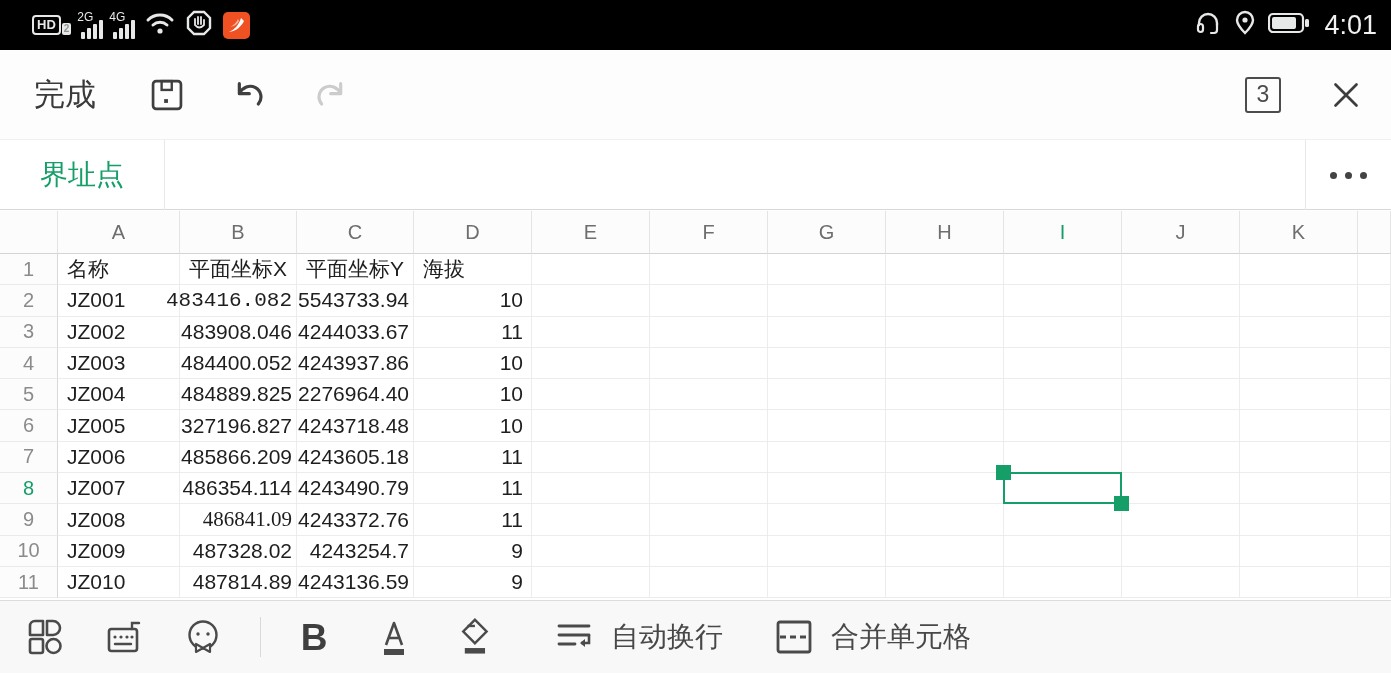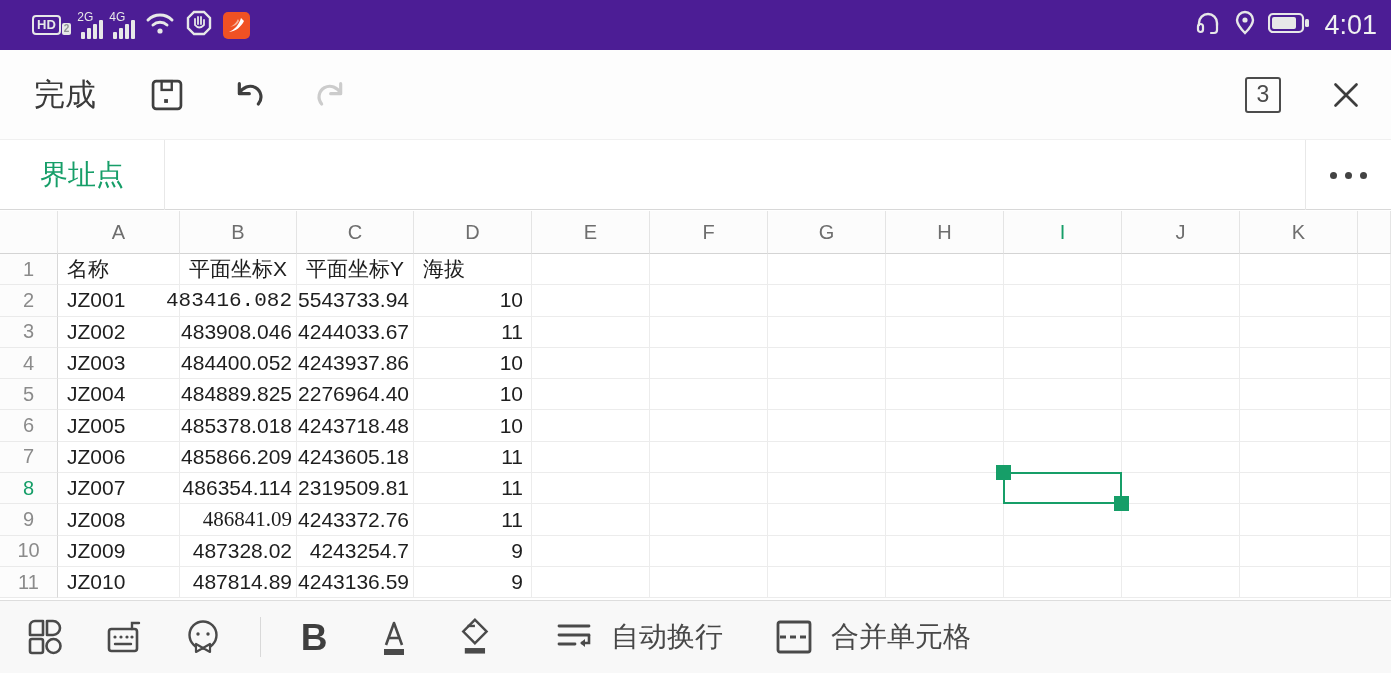--- a/index.html
+++ b/index.html
@@ -2,21 +2,21 @@
 <html><head>
 <meta charset="utf-8">
 <style>
   * { margin:0; padding:0; box-sizing:border-box; }
   html,body { width:1391px; height:673px; overflow:hidden; background:#fff;
               font-family:"Liberation Sans","DejaVu Sans",sans-serif; }
   .app { position:relative; width:1391px; height:673px; }
 
   
   .statusbar { position:absolute; top:0; left:0; width:100%; height:50px;
-               background:#4c1d95; display:flex; align-items:center; padding:0 14px;
+               background:#000000; display:flex; align-items:center; padding:0 14px;
                color:#eceded; }
   .sb-left { display:flex; align-items:center; gap:10px; margin-left:18px; }
   .sb-right { display:flex; align-items:center; gap:10px; margin-left:auto; }
   .hd-badge { display:flex; align-items:flex-end; }
   .hd-box { border:2px solid #e7e8e8; border-radius:4px; color:#e7e8e8; font-weight:bold;
             font-size:13px; padding:1px 3px; line-height:14px; }
   .hd-sub { background:#e7e8e8; color:#8f9394; font-size:10px; font-weight:bold;
             border-radius:2px; padding:0 2px; margin-left:1px; line-height:12px; }
   .sig { display:flex; align-items:flex-end; gap:2px; position:relative; padding-top:8px; }
   .sig .g { position:absolute; top:-2px; left:-4px; font-size:12px; color:#e7e8e8; }
@@ -275,21 +275,21 @@
         <div class="cell" style="width: 118px;"></div>
         <div class="cell" style="width: 118px;"></div>
         <div class="cell" style="width: 118px;"></div>
         <div class="cell" style="width: 118px;"></div>
         <div class="cell" style="width: 118px;"></div>
         <div class="cell" style="width: 33px;"></div>
       </div>
       <div class="g-row">
         <div class="rnum">6</div>
         <div class="cell" style="width: 122px;">JZ005</div>
-        <div class="cell num" style="width: 117px;">485378.018</div>
+        <div class="cell num" style="width: 117px;">327196.827</div>
         <div class="cell num" style="width: 117px;">4243718.48</div>
         <div class="cell num colD" style="width: 118px;">10</div>
         <div class="cell" style="width: 118px;"></div>
         <div class="cell" style="width: 118px;"></div>
         <div class="cell" style="width: 118px;"></div>
         <div class="cell" style="width: 118px;"></div>
         <div class="cell" style="width: 118px;"></div>
         <div class="cell" style="width: 118px;"></div>
         <div class="cell" style="width: 118px;"></div>
         <div class="cell" style="width: 33px;"></div>
@@ -306,21 +306,21 @@
         <div class="cell" style="width: 118px;"></div>
         <div class="cell" style="width: 118px;"></div>
         <div class="cell" style="width: 118px;"></div>
         <div class="cell" style="width: 118px;"></div>
         <div class="cell" style="width: 33px;"></div>
       </div>
       <div class="g-row">
         <div class="rnum sel">8</div>
         <div class="cell" style="width: 122px;">JZ007</div>
         <div class="cell num" style="width: 117px;">486354.114</div>
-        <div class="cell num" style="width: 117px;">2319509.81</div>
+        <div class="cell num" style="width: 117px;">4243490.79</div>
         <div class="cell num colD" style="width: 118px;">11</div>
         <div class="cell" style="width: 118px;"></div>
         <div class="cell" style="width: 118px;"></div>
         <div class="cell" style="width: 118px;"></div>
         <div class="cell" style="width: 118px;"></div>
         <div class="cell" style="width: 118px;"></div>
         <div class="cell" style="width: 118px;"></div>
         <div class="cell" style="width: 118px;"></div>
         <div class="cell" style="width: 33px;"></div>
       </div>

